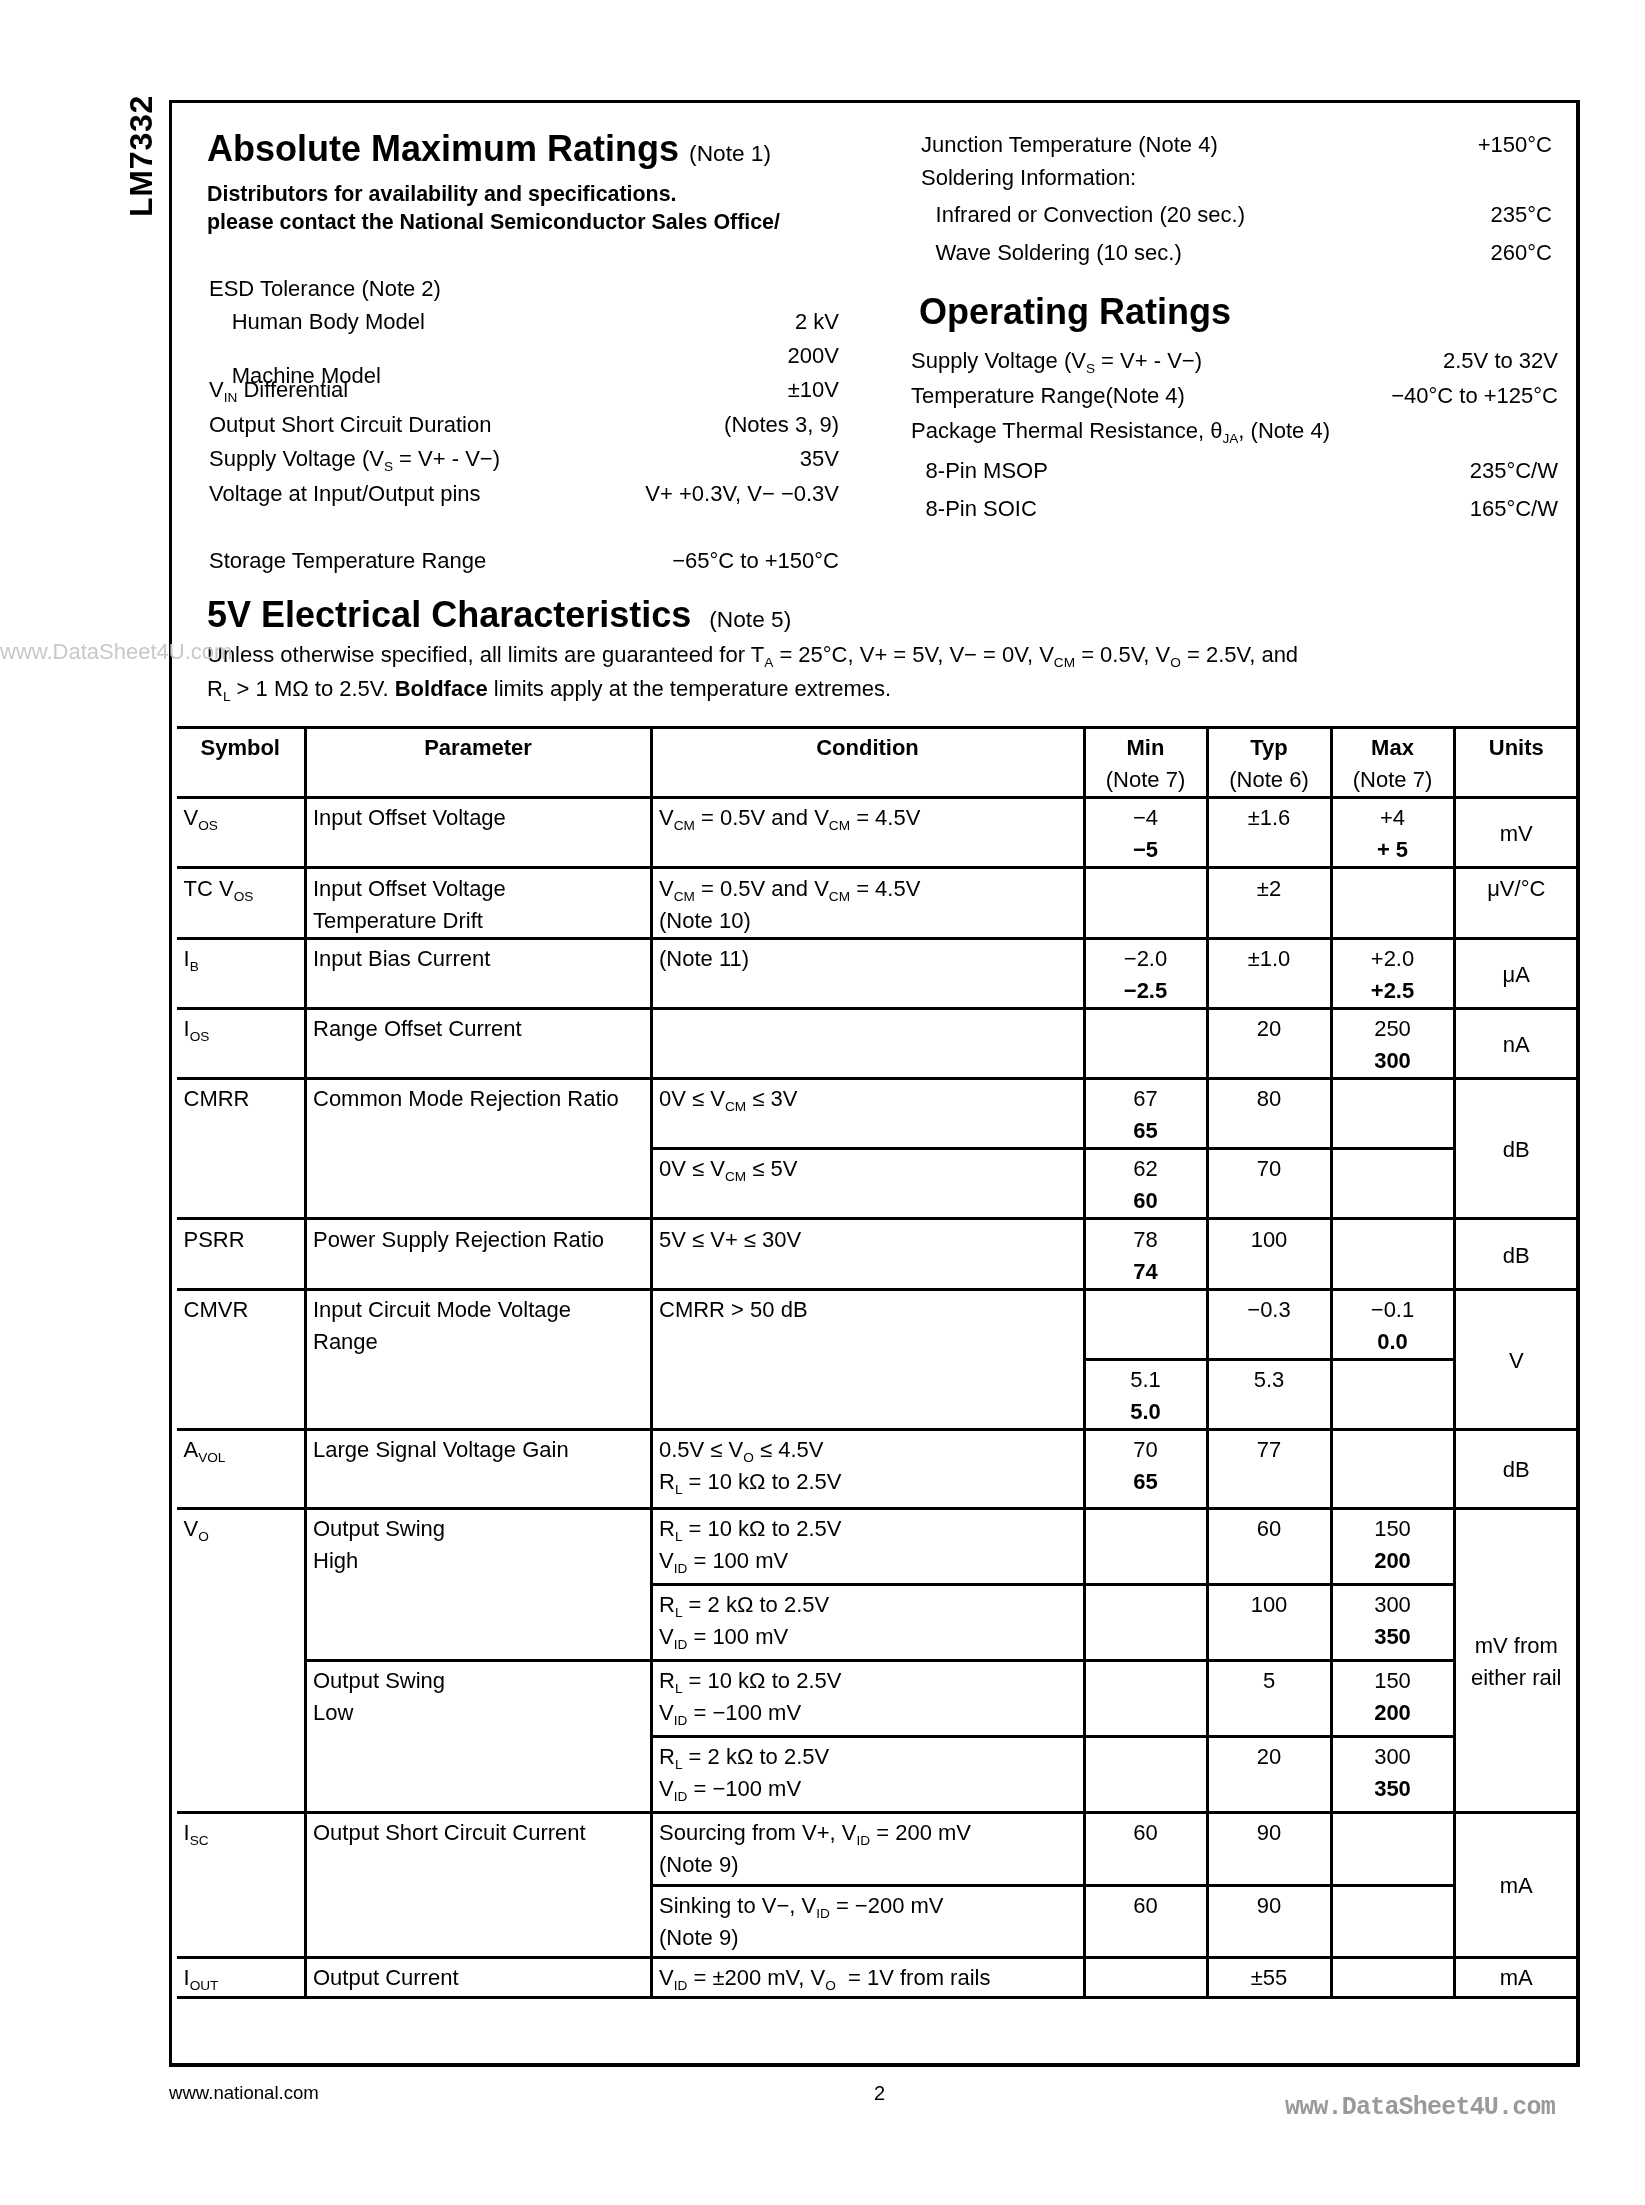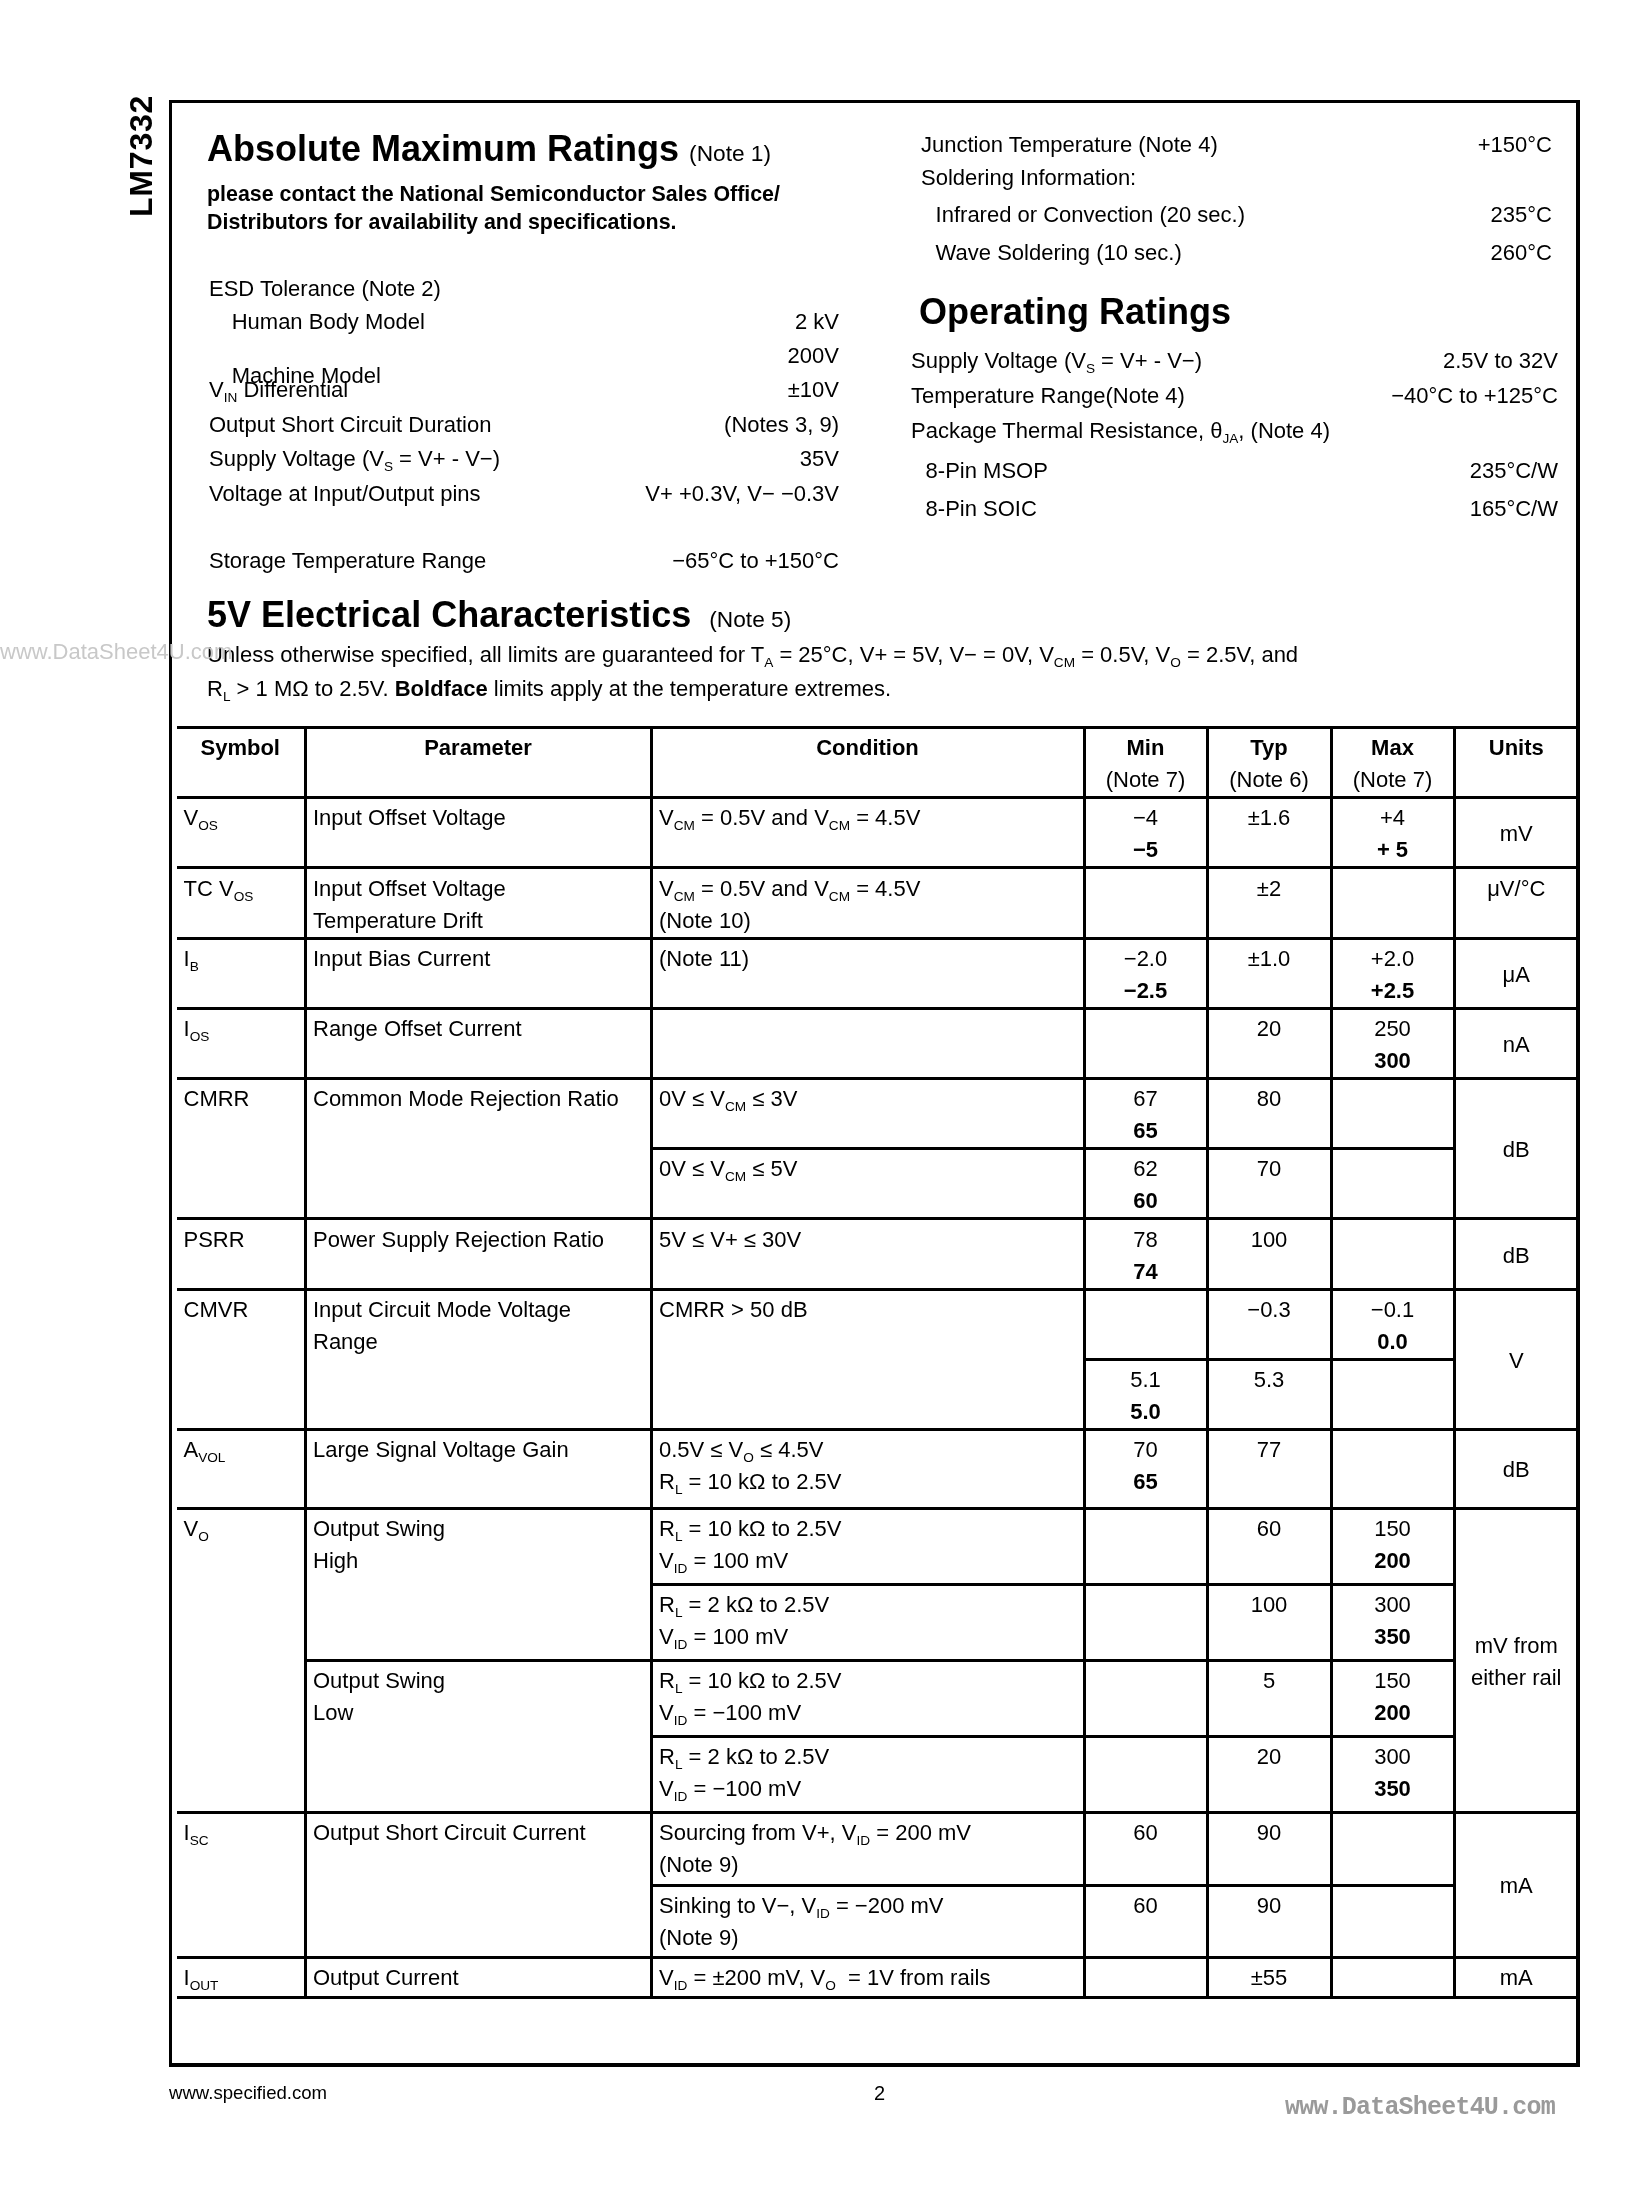--- a/index.html
+++ b/index.html
@@ -41,22 +41,22 @@
     <span>LM7332</span>
   </div>
 
 <div class="frame"></div>
 
 <div class="abs h1" style="left:207px; top:128px;">
   <span>Absolute Maximum Ratings</span>
   <span class="note">(Note 1)</span>
 </div>
 <div class="abs boldp" style="left:207px; top:180px;">
+  <div>Distributors for availability and specifications.</div>
   <div>please contact the National Semiconductor Sales Office/</div>
-  <div>Distributors for availability and specifications.</div>
 </div>
 
 <div class="row" style="left:209px; top:276px; width:630px;">
   <span class="lbl">ESD Tolerance (Note 2)</span>
 </div>
 <div class="row" style="left:209px; top:309px; width:630px;">
   <span class="lbl" style="left:22.7px;">Human Body Model</span>
   <span class="val">2 kV</span>
 </div>
 <div class="row" style="left:209px; top:343px; width:630px;">
@@ -383,17 +383,17 @@
     <td>Output Current</td>
     <td><span>V</span><sub>ID</sub><span> = ±200 mV, V</span><sub>O</sub><span style="white-space:pre;">  = 1V from rails</span></td>
     <td class="c"></td>
     <td class="c">±55</td>
     <td class="c"></td>
     <td class="c">mA</td>
   </tr>
 </tbody>
   </table>
 
-<div class="abs footer-left">www.specified.com</div>
+<div class="abs footer-left">www.national.com</div>
 <div class="abs footer-page">2</div>
 <div class="abs wm-footer">www.DataSheet4U.com</div>
 <div class="abs wm-left">www.DataSheet4U.com</div>
 
 
 </body></html>

